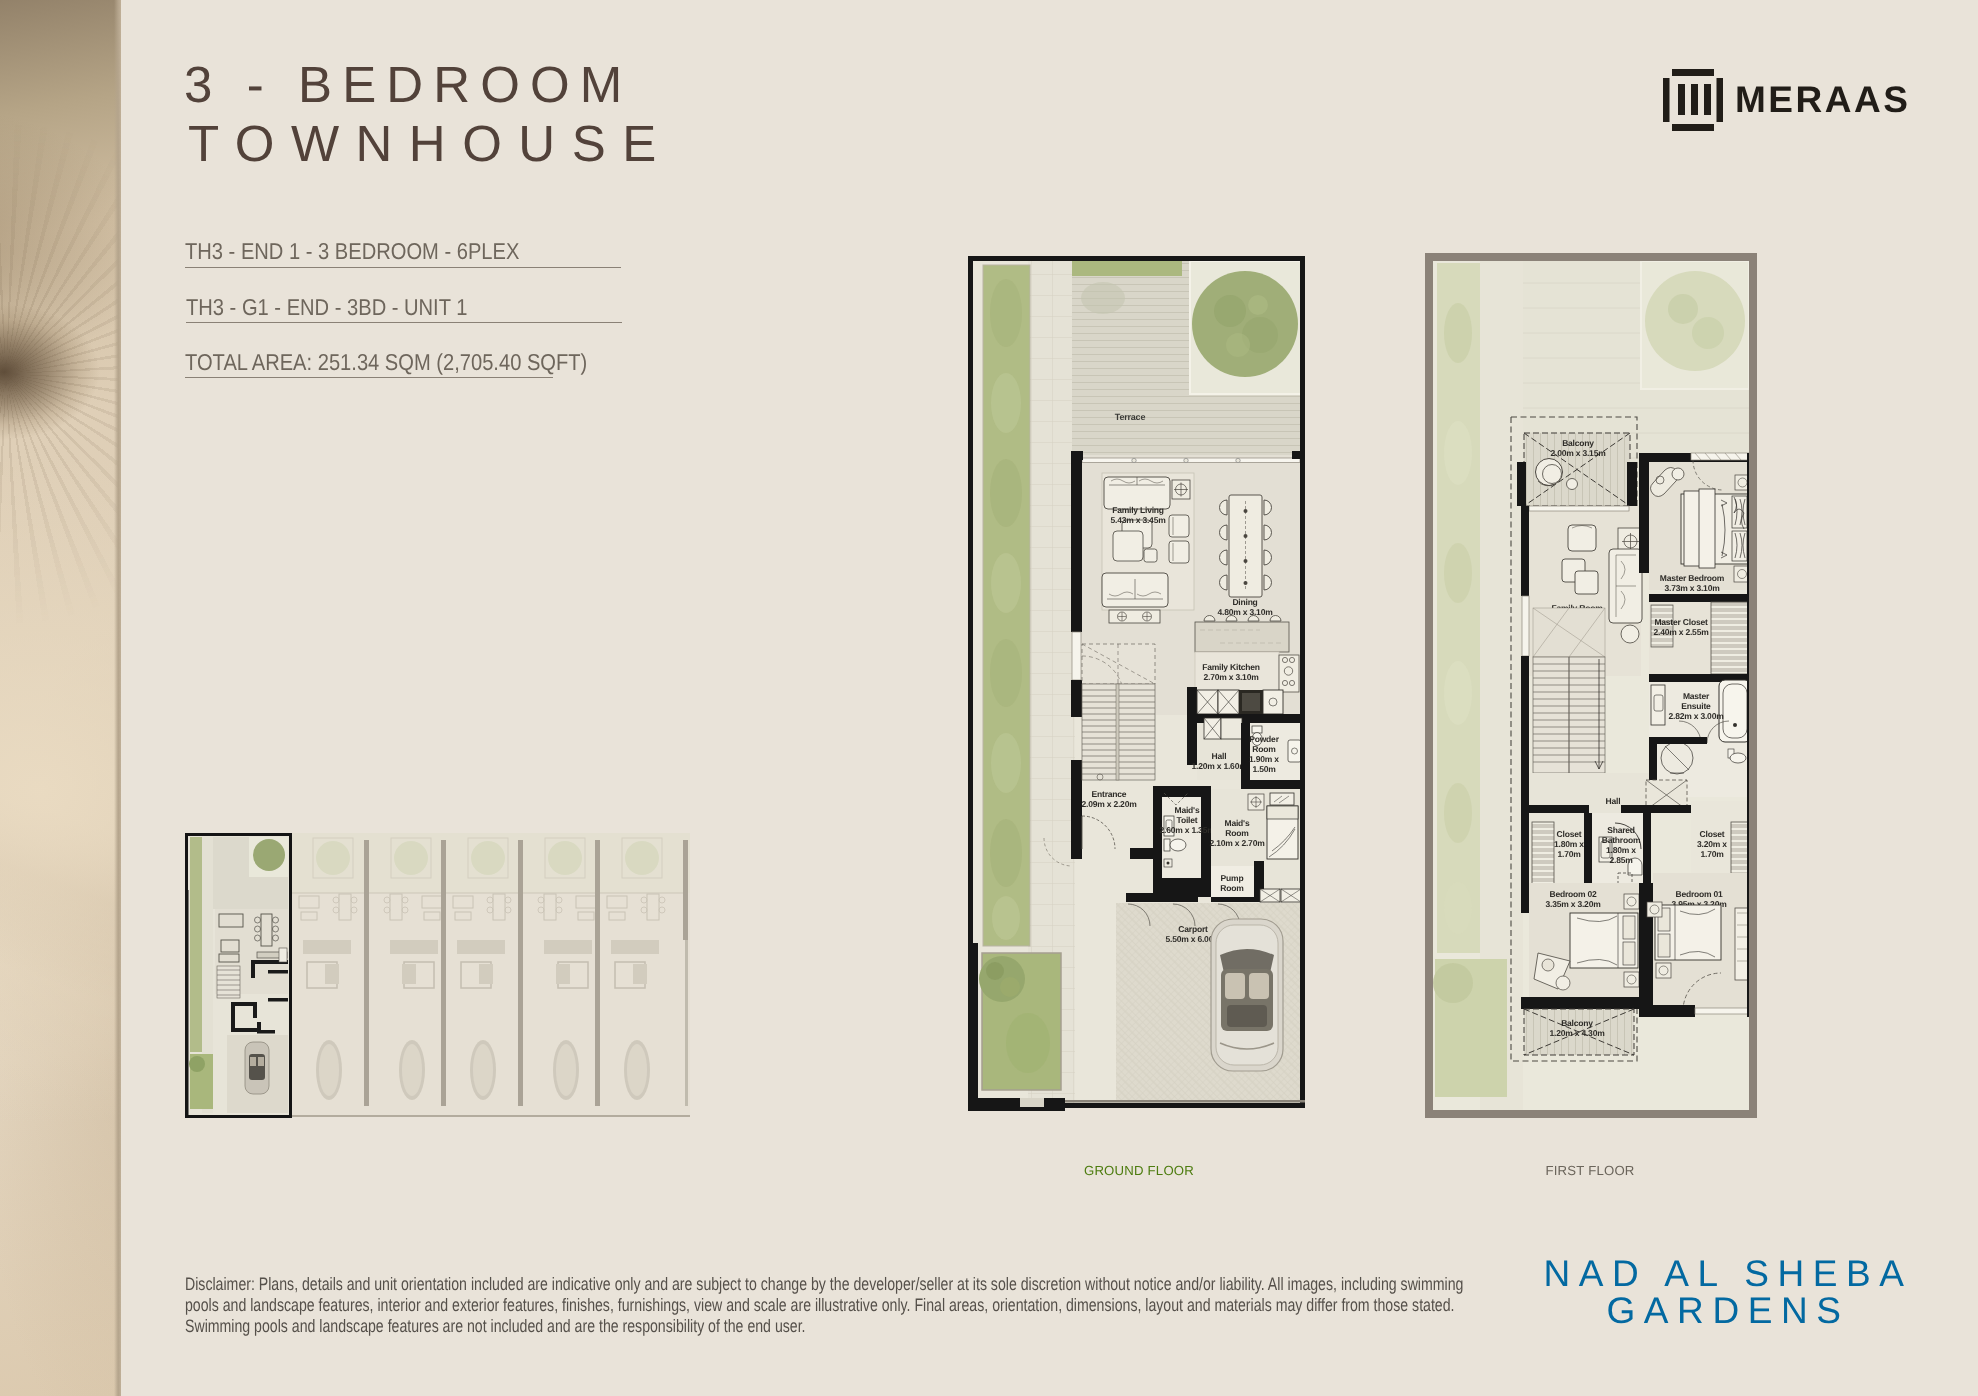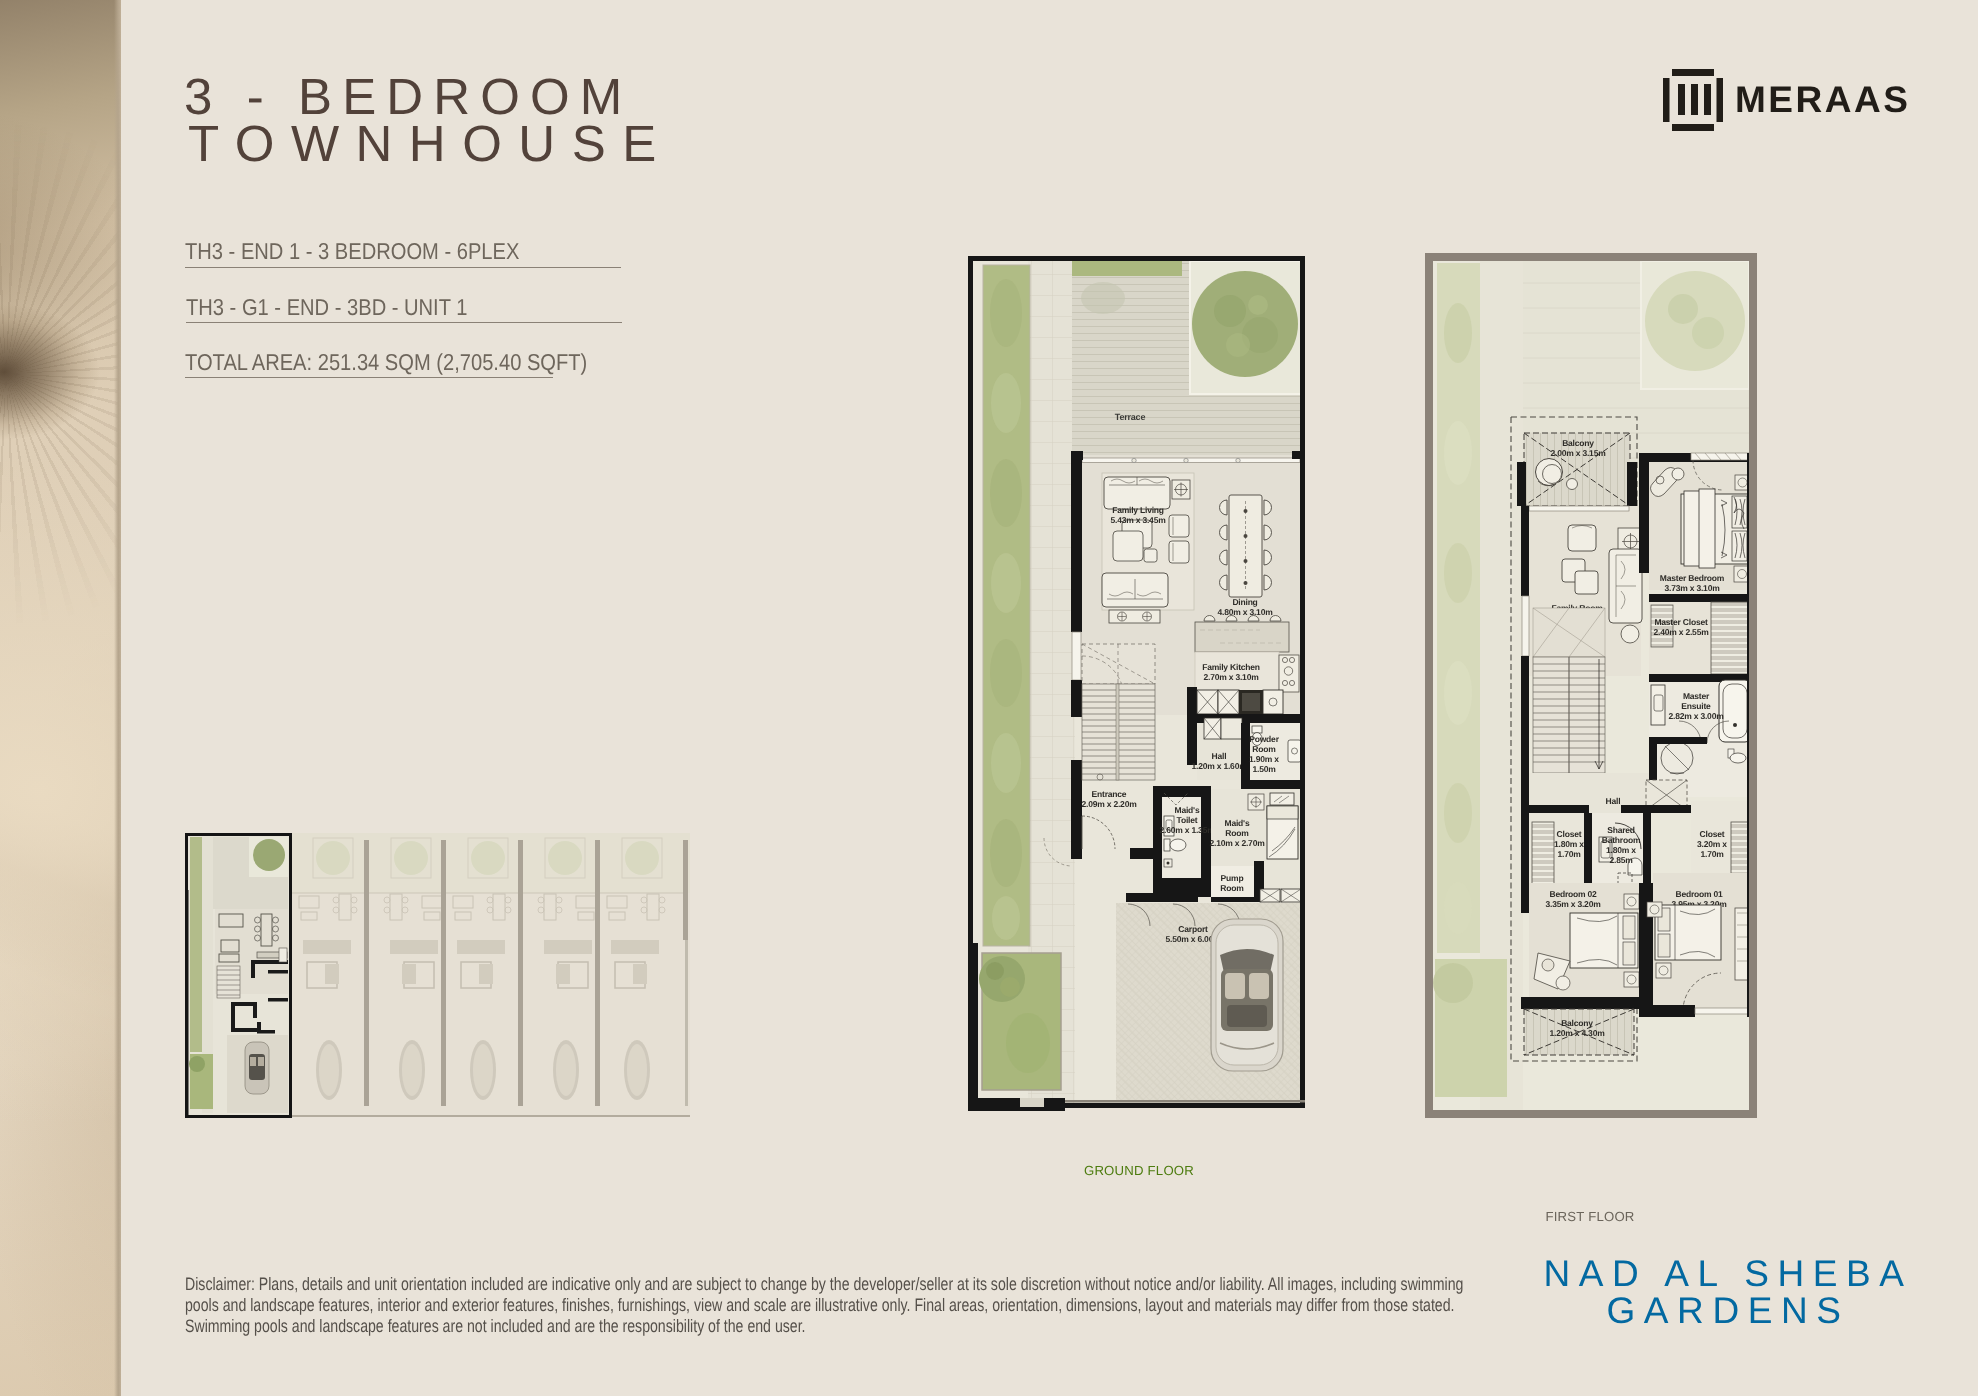--- a/index.html
+++ b/index.html
@@ -22,21 +22,21 @@
     linear-gradient(200deg, rgba(0,0,0,0) 58%, rgba(152,130,102,.22) 63%, rgba(0,0,0,0) 70%),
     linear-gradient(170deg, #93826a 0%, #b5a486 8%, #d2c0a4 17%, #dfcfb7 30%, #ddcfb8 55%, #e3d5bf 75%, #dccaaf 100%)"></div>
 
 <div class="abs" style="left:0;top:0;width:121px;height:1396px;
   background: repeating-conic-gradient(from -40deg at 6px 374px, rgba(105,86,62,.17) 0deg 1.6deg, rgba(0,0,0,0) 1.6deg 6deg);
   -webkit-mask-image: radial-gradient(360px 360px at 6px 374px, #000 0%, rgba(0,0,0,0.5) 38%, rgba(0,0,0,0) 70%);
   mask-image: radial-gradient(360px 360px at 6px 374px, #000 0%, rgba(0,0,0,0.5) 38%, rgba(0,0,0,0) 70%);"></div>
 
 <div class="abs" style="left:114px;top:0;width:7px;height:1396px;background:linear-gradient(90deg,rgba(0,0,0,0),#b4a48c 60%,#c0b098);"></div>
 
-<div class="abs" style="left:184px;top:55px;font-size:51px;letter-spacing:10.1px;color:#52423a;line-height:59px;margin-top:12px;">3 - BEDROOM</div>
+<div class="abs" style="left:184px;top:55px;font-size:51px;letter-spacing:10.1px;color:#52423a;line-height:59px;">3 - BEDROOM</div>
 <div class="abs" style="left:188px;top:114px;font-size:51px;letter-spacing:16.5px;color:#52423a;line-height:59px;">TOWNHOUSE</div>
 
 <div class="abs" style="left:185px;top:238px;width:436px;height:29px;border-bottom:1.5px solid #8a8176;"><span style="display:inline-block;font-size:23px;color:#6e665c;transform:scaleX(0.875);transform-origin:0 0;white-space:nowrap;">TH3 - END 1 - 3 BEDROOM - 6PLEX</span></div>
 
 <div class="abs" style="left:186px;top:294px;width:436px;height:28px;border-bottom:1.5px solid #8a8176;"><span style="display:inline-block;font-size:23px;color:#6e665c;transform:scaleX(0.875);transform-origin:0 0;white-space:nowrap;">TH3 - G1 - END - 3BD - UNIT 1</span></div>
 
 <div class="abs" style="left:185px;top:349px;width:368px;height:28px;border-bottom:1.5px solid #8a8176;"><span style="display:inline-block;font-size:23px;color:#6e665c;transform:scaleX(0.875);transform-origin:0 0;white-space:nowrap;">TOTAL AREA: 251.34 SQM (2,705.40 SQFT)</span></div>
 
 <svg class="abs" style="left:1655px;top:60px;" width="265" height="80" viewBox="0 0 265 80">
   <g fill="#211d18">
@@ -765,17 +765,17 @@
 <rect x="7" y="224" width="23" height="55" fill="#a9b77c"></rect>
 <circle cx="14" cy="234" r="8" fill="#8fa265"></circle>
 
 <rect x="3.5" y="4.5" width="104" height="282" fill="none" stroke="#141414" stroke-width="3"></rect>
 
 <rect x="2" y="60" width="3.5" height="228" fill="#141414"></rect>
 </svg>
 
 <div class="abs" style="left:1034px;top:1163px;width:210px;text-align:center;font-size:13.2px;letter-spacing:0.2px;color:#4d7c0f;">GROUND FLOOR</div>
 
-<div class="abs" style="left:1485px;top:1163px;width:210px;text-align:center;font-size:13.2px;letter-spacing:0.2px;color:#6b655b;margin-top:46px;">FIRST FLOOR</div>
+<div class="abs" style="left:1485px;top:1163px;width:210px;text-align:center;font-size:13.2px;letter-spacing:0.2px;color:#6b655b;">FIRST FLOOR</div>
 
 <div class="abs" style="left:185px;top:1274px;width:1700px;font-size:18px;line-height:21px;color:#55504a;transform:scaleX(0.785);transform-origin:0 0;white-space:nowrap;">Disclaimer: Plans, details and unit orientation included are indicative only and are subject to change by the developer/seller at its sole discretion without notice and/or liability. All images, including swimming<br>pools and landscape features, interior and exterior features, finishes, furnishings, view and scale are illustrative only. Final areas, orientation, dimensions, layout and materials may differ from those stated.<br>Swimming pools and landscape features are not included and are the responsibility of the end user.</div>
 
 <div class="abs" style="left:1528px;top:1255px;width:400px;text-align:center;font-size:37px;letter-spacing:8.6px;color:#0369a1;line-height:37px;">NAD AL SHEBA<br>GARDENS</div>
 
 </body></html>

